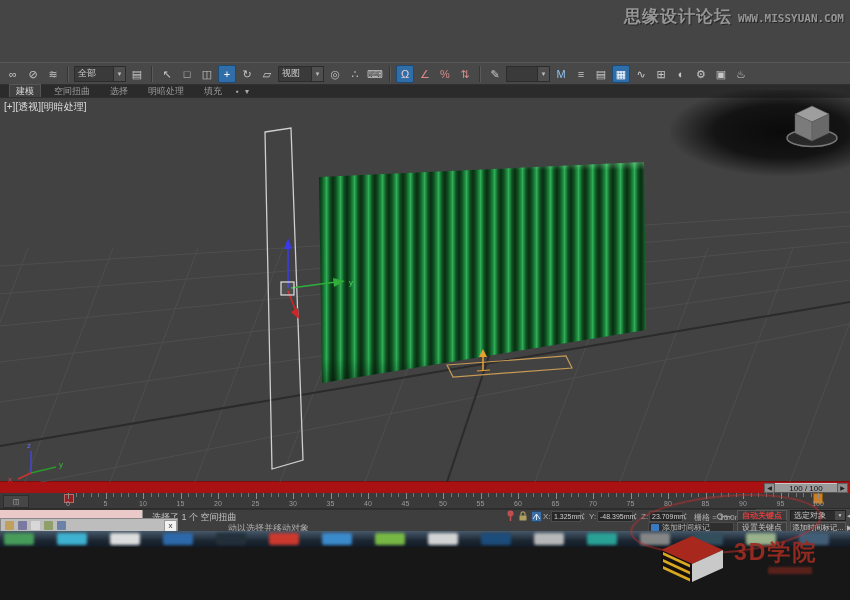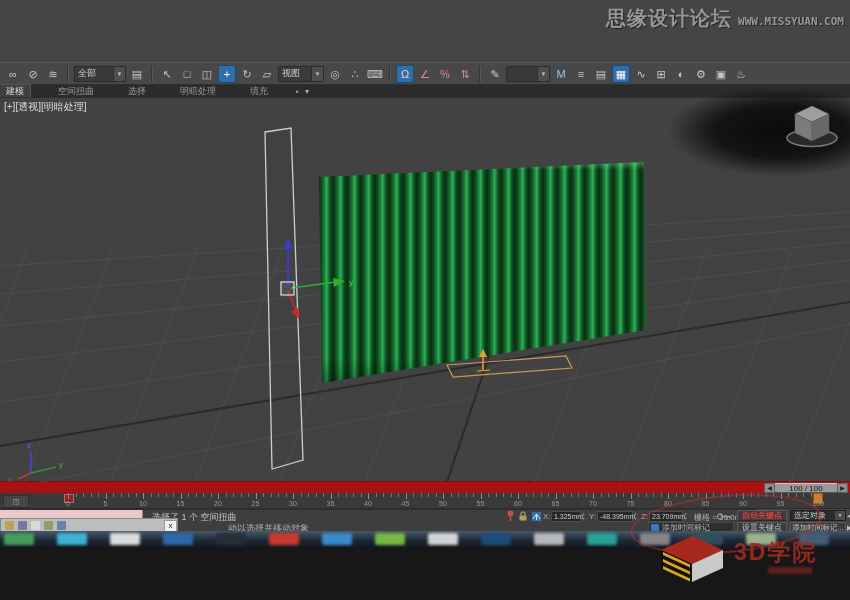--- a/index.html
+++ b/index.html
@@ -2,38 +2,38 @@
 <html><head>
 <meta charset="utf-8">
 <style>
   html,body{margin:0;padding:0;background:#222;}
   #app{position:relative;width:850px;height:600px;background:#454545;overflow:hidden;
        font-family:"Liberation Sans",sans-serif;}
   
   #wm-left{position:absolute;left:16px;top:10px;font:bold 16px "DejaVu Sans Mono",monospace;
            color:#7c1e1e;letter-spacing:1px;opacity:.8;filter:blur(.5px);}
   #wm-right{position:absolute;right:6px;top:5px;white-space:nowrap;color:#969696;}
-  #wm-right .wm-cn{font-weight:bold;font-size:20px;letter-spacing:1px;text-shadow:1px 1px 0 #262626;}
+  #wm-right .wm-cn{font-weight:bold;font-size:17px;letter-spacing:1px;text-shadow:1px 1px 0 #262626;}
   #wm-right .wm-en{font:bold 11px "DejaVu Sans Mono",monospace;margin-left:6px;text-shadow:1px 1px 0 #262626;}
   
   #toolbar{position:absolute;left:0;top:62px;width:850px;height:23px;background:#484848;
            border-top:1px solid #585858;border-bottom:1px solid #313131;display:flex;
            align-items:center;padding-left:4px;gap:2px;box-sizing:border-box;}
   .tbtn{width:18px;height:18px;line-height:18px;text-align:center;font-size:11px;color:#c6c6c6;
         border-radius:2px;flex:none;cursor:default;}
   .tbtn.act{background:#2f6ea8;border:1px solid #1b4a77;color:#fff;line-height:16px;box-sizing:border-box;}
   .tsep{width:1px;height:16px;background:#353535;border-right:1px solid #5a5a5a;margin:0 3px;flex:none;}
   .tdrop{height:16px;background:#3a3a3a;border:1px solid #2c2c2c;display:flex;align-items:center;
          color:#ccc;font-size:9px;padding-left:3px;flex:none;box-sizing:border-box;justify-content:space-between;}
   .tdrop i{font-style:normal;font-family:Liberation Serif, serif;}
   .tdrop b{width:11px;height:14px;background:#4e4e4e;color:#bbb;font-size:6px;display:flex;
            align-items:center;justify-content:center;border-left:1px solid #2c2c2c;font-weight:normal;}
   
   #tabs{position:absolute;left:0;top:85px;width:850px;height:12px;background:#2b2b2b;display:flex;
-        gap:22px;font-size:9px;color:#9c9c9c;align-items:center;box-sizing:border-box;}
+        gap:8px;padding-left:10px;font-size:9px;color:#9c9c9c;align-items:center;box-sizing:border-box;}
   .tab{padding:0 6px;height:12px;line-height:12px;}
   .tab.act{background:#404040;color:#ddd;outline:1px solid #555;}
   .tab-extra{color:#aaa;font-size:8px;letter-spacing:2px;}
   
   #vp{position:absolute;left:0;top:97px;width:850px;height:384px;background:#424242;
       border-top:1px solid #2f2f2f;box-sizing:border-box;}
   #vp svg{position:absolute;left:0;top:0;}
   #vp-label{position:absolute;left:4px;top:2px;font-size:10px;color:#dcdcdc;z-index:6;}
   #cube-shadow{position:absolute;right:0;top:-8px;width:180px;height:86px;z-index:2;
      background:radial-gradient(ellipse at 62% 48%, rgba(8,8,8,.96) 0%, rgba(8,8,8,.8) 42%, rgba(66,66,66,0) 72%);}

